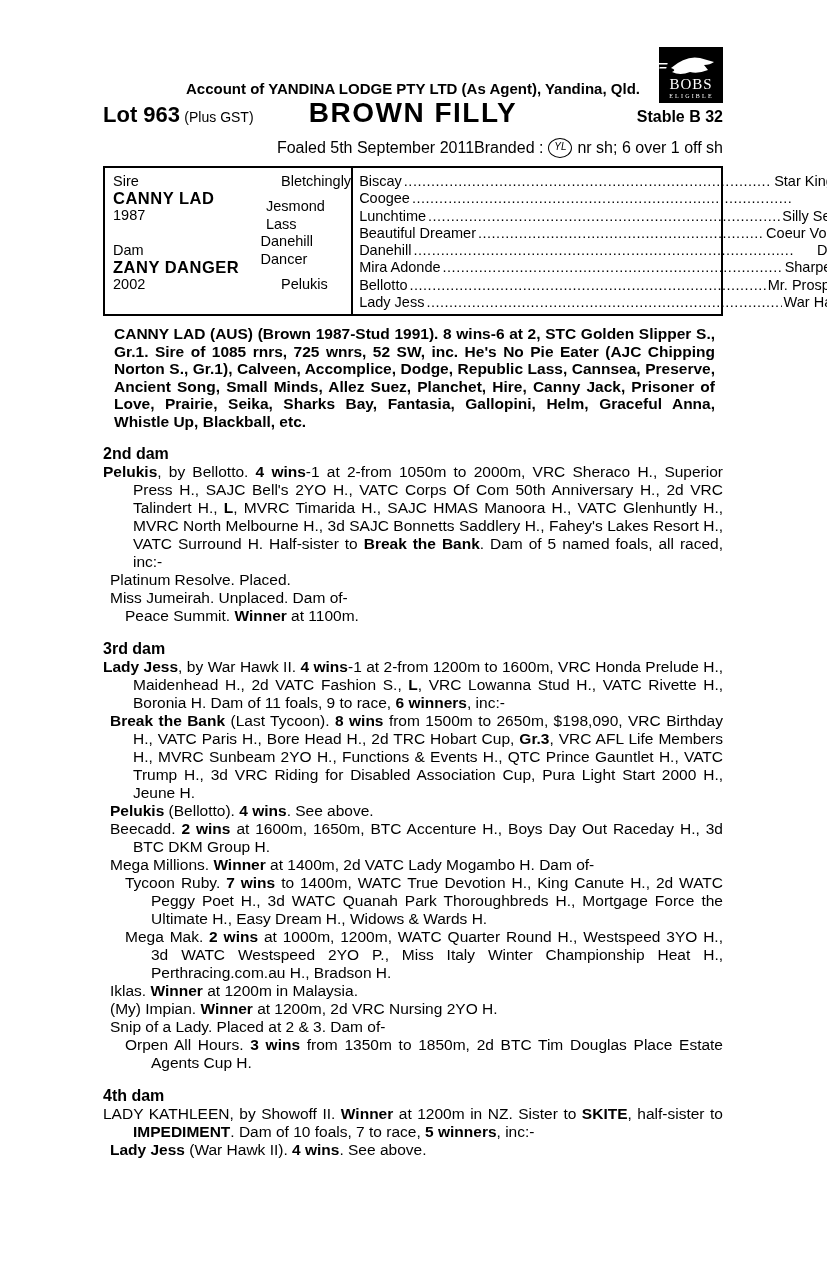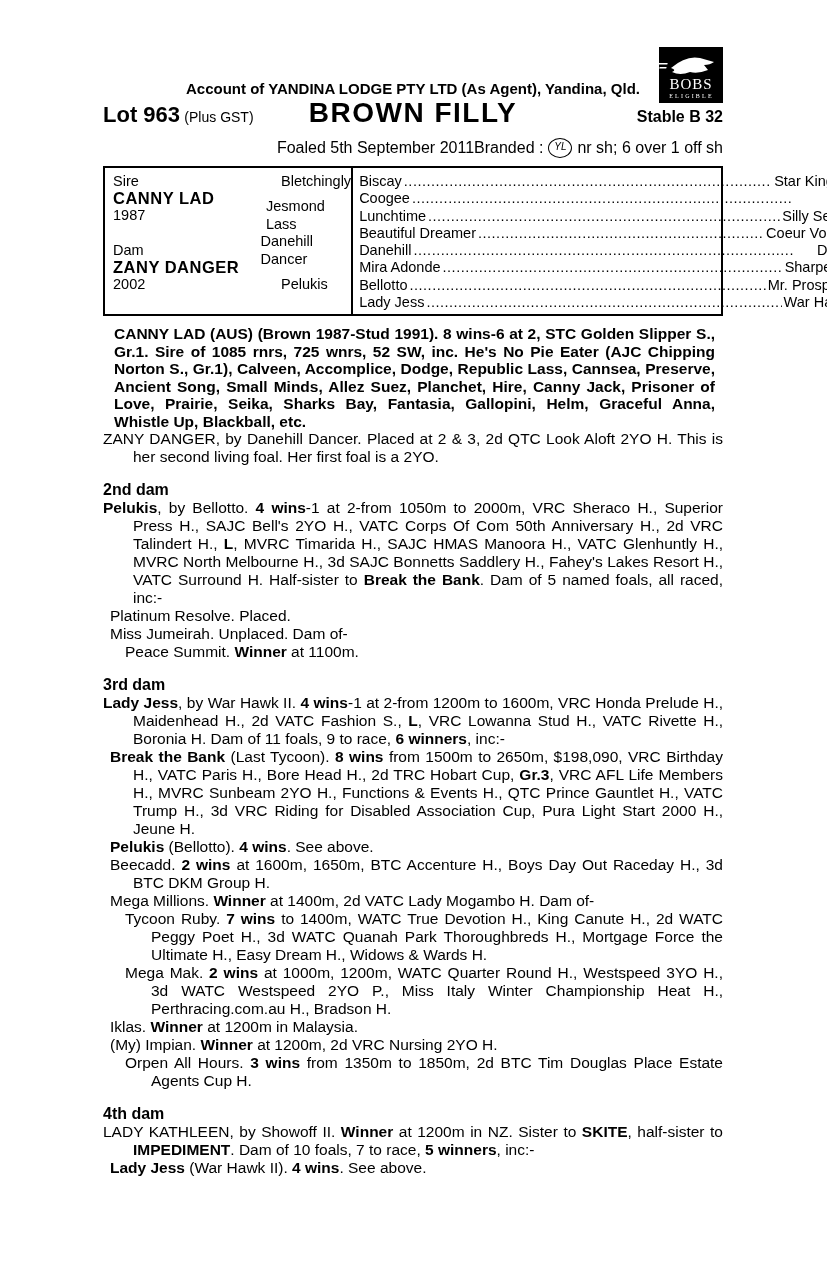--- a/index.html
+++ b/index.html
@@ -148,21 +148,20 @@
           <span>Lady Jess</span>
           <span class="dots"></span>
           <span>War Hawk II</span>
         </div>
     </div>
   </div>
 
   <p class="sirepara"><b>CANNY LAD (AUS) (Brown 1987-Stud 1991). 8 wins-6 at 2, STC Golden Slipper S., Gr.1. Sire of 1085 rnrs, 725 wnrs, 52 SW, inc. He's No Pie Eater (AJC Chipping Norton S., Gr.1), Calveen, Accomplice, Dodge, Republic Lass, Cannsea, Preserve, Ancient Song, Small Minds, Allez Suez, Planchet, Hire, Canny Jack, Prisoner of Love, Prairie, Seika, Sharks Bay, Fantasia, Gallopini, Helm, Graceful Anna, Whistle Up, Blackball, etc.</b></p>
 
   <div class="section">
-    <p class="e l0">ZANY DANGER, by Danehill Dancer. Placed at 2 &amp; 3, 2d QTC Look Aloft 2YO H. This is her second living foal. Her first foal is a 2YO.</p>
   </div>
 
   <div class="section">
     <h3>2nd dam</h3>
     <p class="e l0"><b>Pelukis</b>, by Bellotto. <b>4 wins</b>-1 at 2-from 1050m to 2000m, VRC Sheraco H., Superior Press H., SAJC Bell's 2YO H., VATC Corps Of Com 50th Anniversary H., 2d VRC Talindert H., <b>L</b>, MVRC Timarida H., SAJC HMAS Manoora H., VATC Glenhuntly H., MVRC North Melbourne H., 3d SAJC Bonnetts Saddlery H., Fahey's Lakes Resort H., VATC Surround H. Half-sister to <b>Break the Bank</b>. Dam of 5 named foals, all raced, inc:-</p>
     <p class="e l1">Platinum Resolve. Placed.</p>
     <p class="e l1">Miss Jumeirah. Unplaced. Dam of-</p>
     <p class="e l2">Peace Summit. <b>Winner</b> at 1100m.</p>
   </div>
 
@@ -170,20 +169,21 @@
     <h3>3rd dam</h3>
     <p class="e l0"><b>Lady Jess</b>, by War Hawk II. <b>4 wins</b>-1 at 2-from 1200m to 1600m, VRC Honda Prelude H., Maidenhead H., 2d VATC Fashion S., <b>L</b>, VRC Lowanna Stud H., VATC Rivette H., Boronia H. Dam of 11 foals, 9 to race, <b>6 winners</b>, inc:-</p>
     <p class="e l1"><b>Break the Bank</b> (Last Tycoon). <b>8 wins</b> from 1500m to 2650m, $198,090, VRC Birthday H., VATC Paris H., Bore Head H., 2d TRC Hobart Cup, <b>Gr.3</b>, VRC AFL Life Members H., MVRC Sunbeam 2YO H., Functions &amp; Events H., QTC Prince Gauntlet H., VATC Trump H., 3d VRC Riding for Disabled Association Cup, Pura Light Start 2000 H., Jeune H.</p>
     <p class="e l1"><b>Pelukis</b> (Bellotto). <b>4 wins</b>. See above.</p>
     <p class="e l1">Beecadd. <b>2 wins</b> at 1600m, 1650m, BTC Accenture H., Boys Day Out Raceday H., 3d BTC DKM Group H.</p>
     <p class="e l1">Mega Millions. <b>Winner</b> at 1400m, 2d VATC Lady Mogambo H. Dam of-</p>
     <p class="e l2">Tycoon Ruby. <b>7 wins</b> to 1400m, WATC True Devotion H., King Canute H., 2d WATC Peggy Poet H., 3d WATC Quanah Park Thoroughbreds H., Mortgage Force the Ultimate H., Easy Dream H., Widows &amp; Wards H.</p>
     <p class="e l2">Mega Mak. <b>2 wins</b> at 1000m, 1200m, WATC Quarter Round H., Westspeed 3YO H., 3d WATC Westspeed 2YO P., Miss Italy Winter Championship Heat H., Perthracing.com.au H., Bradson H.</p>
     <p class="e l1">Iklas. <b>Winner</b> at 1200m in Malaysia.</p>
     <p class="e l1">(My) Impian. <b>Winner</b> at 1200m, 2d VRC Nursing 2YO H.</p>
+    <p class="e l1">Snip of a Lady. Placed at 2 &amp; 3. Dam of-</p>
     <p class="e l2">Orpen All Hours. <b>3 wins</b> from 1350m to 1850m, 2d BTC Tim Douglas Place Estate Agents Cup H.</p>
   </div>
 
   <div class="section">
     <h3>4th dam</h3>
     <p class="e l0">LADY KATHLEEN, by Showoff II. <b>Winner</b> at 1200m in NZ. Sister to <b>SKITE</b>, half-sister to <b>IMPEDIMENT</b>. Dam of 10 foals, 7 to race, <b>5 winners</b>, inc:-</p>
     <p class="e l1"><b>Lady Jess</b> (War Hawk II). <b>4 wins</b>. See above.</p>
   </div>
 
 </div>

